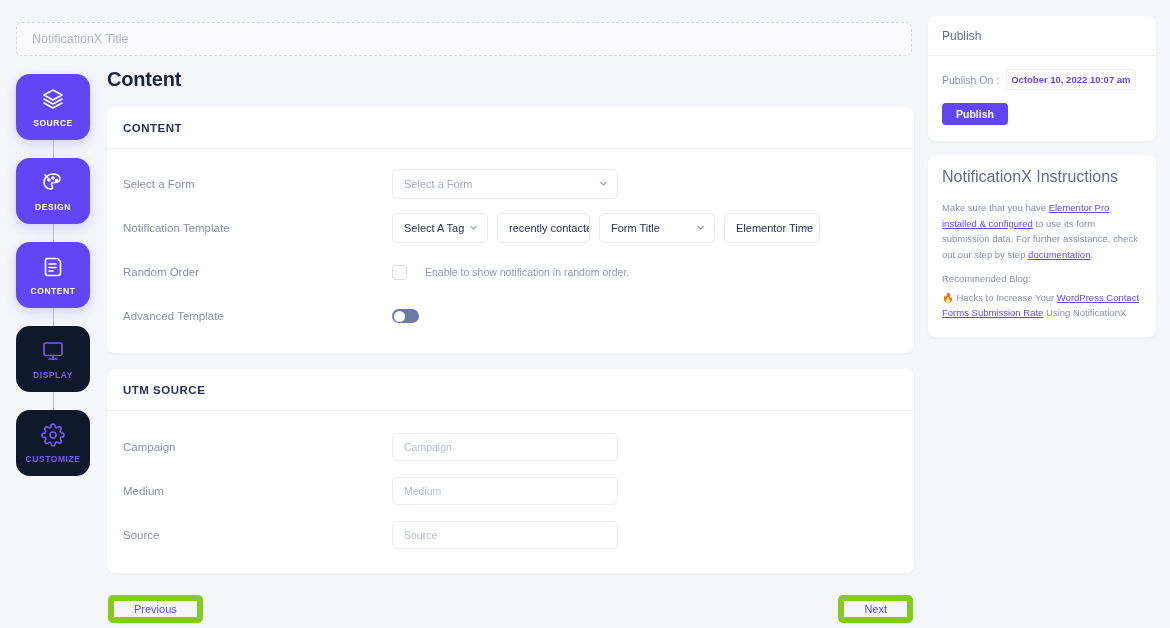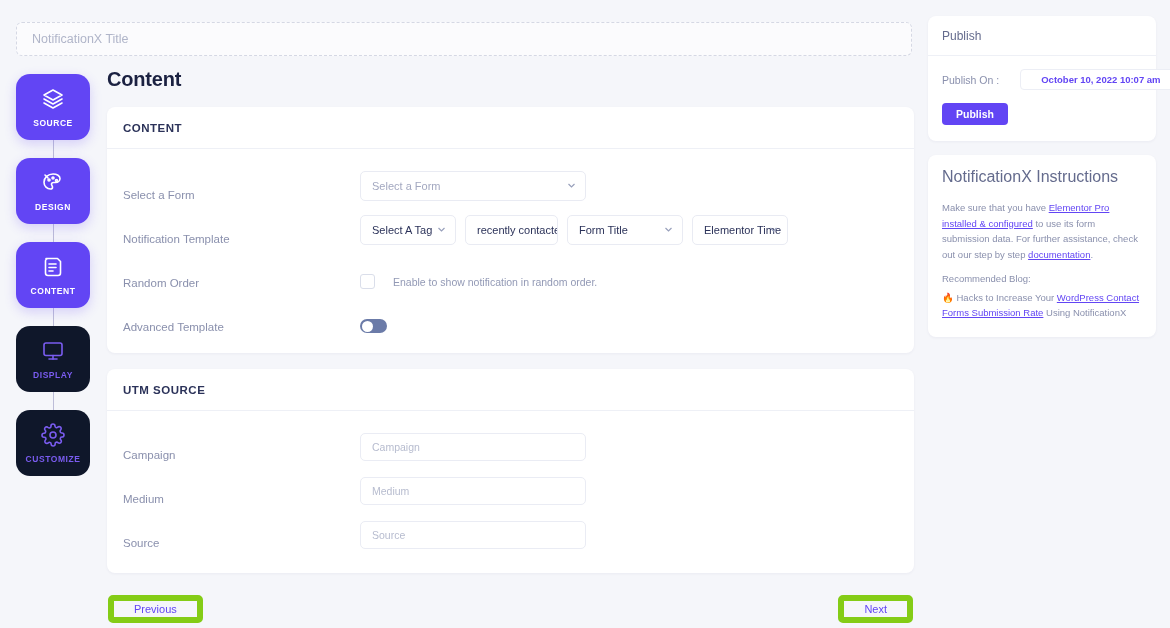--- a/index.html
+++ b/index.html
@@ -114,23 +114,24 @@
     border-bottom: 1px solid #eef0f6;
     font-size: 11.5px;
     font-weight: bold;
     letter-spacing: 0.5px;
     color: #2b3259;
   }
   .card-body { padding: 18px 16px 20px 16px; }
 
   .row {
     display: flex;
-    align-items: flex-end;
+    align-items: center;
     min-height: 34px;
     margin-bottom: 10px;
+    gap: 32px;
   }
   .row:last-child { margin-bottom: 0; }
   .row-label {
     width: 237px;
     flex: 0 0 237px;
     font-size: 11.5px;
     color: #8a90ad;
   }
   .row-field { flex: 1; display: flex; align-items: center; gap: 9px; }
 
@@ -256,26 +257,26 @@
     margin-bottom: 14px;
   }
   .rcard-head {
     padding: 13px 14px 12px 14px;
     border-bottom: 1px solid #eef0f6;
     font-size: 12px;
     color: #646b8d;
   }
   .rcard-body { padding: 13px 14px 16px 14px; }
 
-  .pub-row { display: flex; align-items: center; gap: 21px; }
+  .pub-row { display: flex; align-items: center; gap: 7px; }
   .pub-label { font-size: 10.5px; color: #8a90ad; white-space: nowrap; }
   .pub-date {
     border: 1px solid #eceef5;
     border-radius: 4px;
-    padding: 4px 20px;
+    padding: 4px 4px;
     font-size: 9.5px;
     font-weight: bold;
     color: #6245f4;
     background: #fff;
     cursor: pointer;
     white-space: nowrap;
     text-align: center;
   }
   .btn-publish {
     margin-top: 13px;

